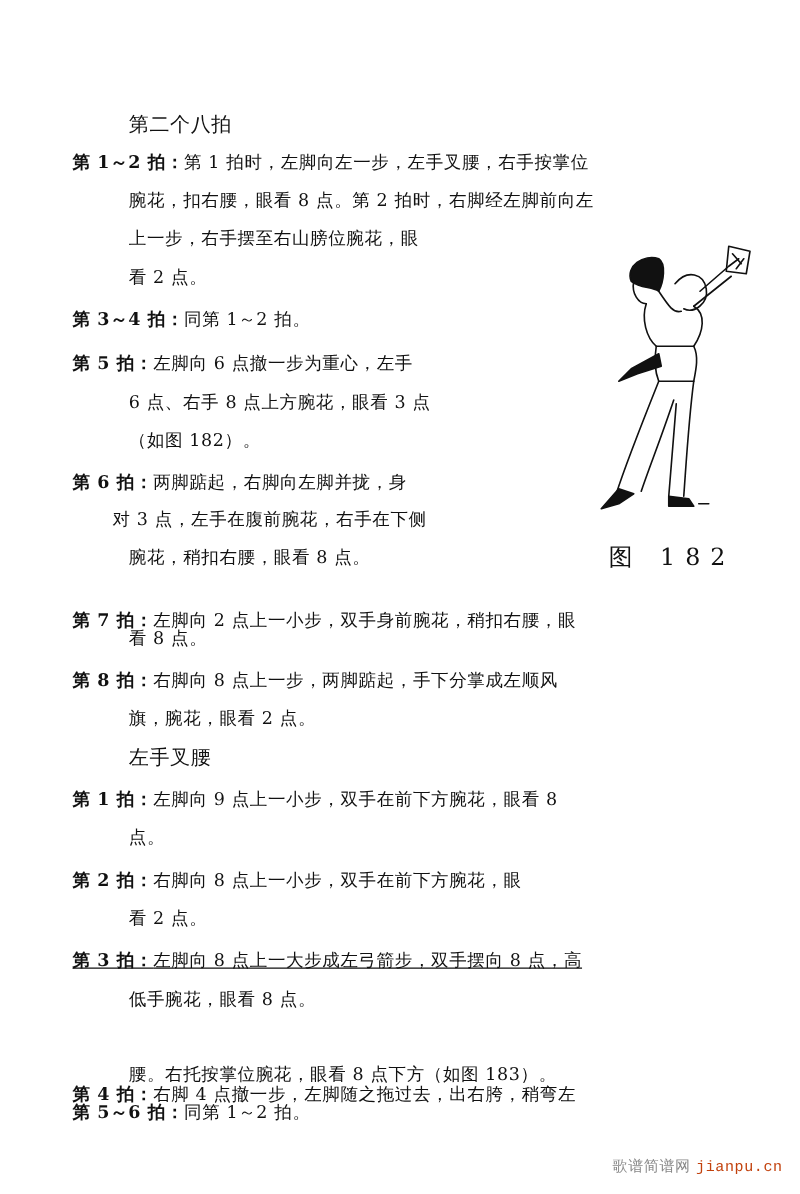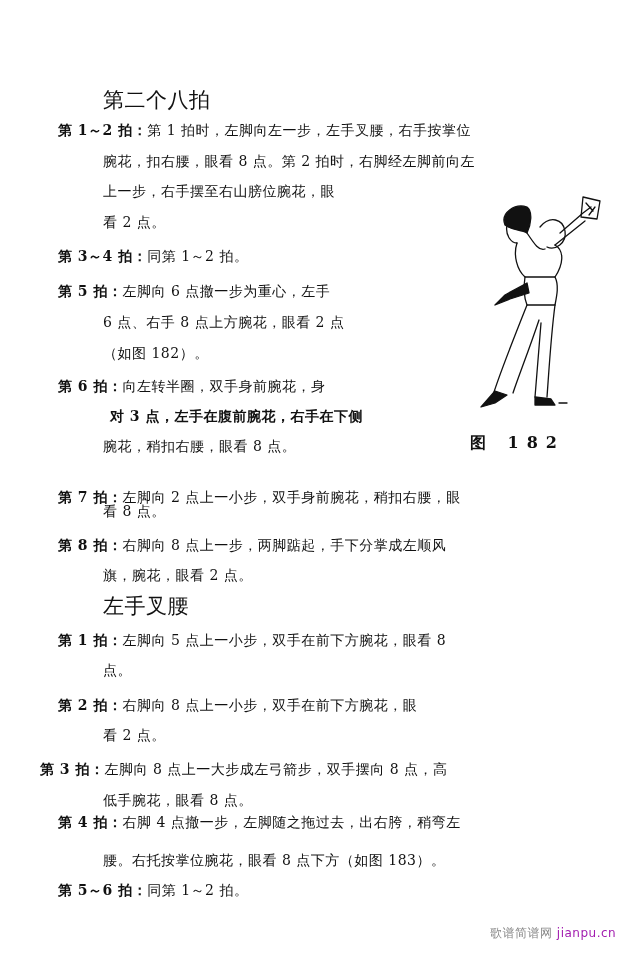--- a/index.html
+++ b/index.html
@@ -1,64 +1,64 @@
 <!DOCTYPE html>
 <html><head>
 <meta charset="utf-8">
 <style>
   html, body { margin: 0; padding: 0; background: #ffffff; }
   body { width: 640px; height: 955px; position: relative; overflow: hidden;
          font-family: "DejaVu Serif", "Liberation Serif", serif; color: #111; }
   .line { position: absolute; font-size: 14px; line-height: 22px; white-space: nowrap; letter-spacing: 0.5px; }
-  .heading { left: 103px; font-size: 21px; }
+  .heading { left: 103px; font-size: 16px; }
   .beat-label { font-weight: bold; }
   .figure { position: absolute; left: 455px; top: 185px; width: 150px; height: 230px; }
-  .caption { position: absolute; left: 470px; top: 433px; font-size: 16px; letter-spacing: 8px; font-weight: bold; }
+  .caption { position: absolute; left: 487px; top: 433px; font-size: 19px; letter-spacing: 8px; }
   .watermark { position: absolute; left: 490px; top: 925px; font-size: 12px; color: #888;
                font-family: "DejaVu Sans", sans-serif; letter-spacing: 0.5px; }
-  .watermark .latin { color: #a21caf; }
+  .watermark .latin { color: #c2410c; font-family: Liberation Mono, monospace; }
 </style>
 </head>
 <body>
 
 <div class="line heading" style="top:89px;">第二个八拍</div>
 
 <div class="line" style="left:58px; top:119px;"><span class="beat-label">第 1～2 拍：</span><span>第 1 拍时，左脚向左一步，左手叉腰，右手按掌位</span></div>
 <div class="line" style="left:103px; top:150px;">腕花，扣右腰，眼看 8 点。第 2 拍时，右脚经左脚前向左</div>
 <div class="line" style="left:103px; top:181px;font-family:Liberation Mono, monospace;">上一步，右手摆至右山膀位腕花，眼</div>
 <div class="line" style="left:103px; top:211px;">看 2 点。</div>
 
 <div class="line" style="left:58px; top:245px;"><span class="beat-label">第 3～4 拍：</span><span>同第 1～2 拍。</span></div>
 
 <div class="line" style="left:58px; top:280px;"><span class="beat-label">第 5 拍：</span><span>左脚向 6 点撤一步为重心，左手</span></div>
-<div class="line" style="left:103px; top:311px;">6 点、右手 8 点上方腕花，眼看 2 点</div>
+<div class="line" style="left:103px; top:311px;">6 点、右手 8 点上方腕花，眼看 3 点</div>
 <div class="line" style="left:103px; top:342px;">（如图 182）。</div>
 
-<div class="line" style="left:58px; top:375px;"><span class="beat-label">第 6 拍：</span><span>向左转半圈，双手身前腕花，身</span></div>
-<div class="line" style="left:110px; top:405px;font-weight:bold;">对 3 点，左手在腹前腕花，右手在下侧</div>
+<div class="line" style="left:58px; top:375px;"><span class="beat-label">第 6 拍：</span><span>两脚踮起，右脚向左脚并拢，身</span></div>
+<div class="line" style="left:90px; top:405px;">对 3 点，左手在腹前腕花，右手在下侧</div>
 <div class="line" style="left:103px; top:435px;">腕花，稍扣右腰，眼看 8 点。</div>
 
 <div class="line" style="left:58px; top:470px;margin-top:16px;"><span class="beat-label">第 7 拍：</span><span>左脚向 2 点上一小步，双手身前腕花，稍扣右腰，眼</span></div>
 <div class="line" style="left:103px; top:500px;">看 8 点。</div>
 
 <div class="line" style="left:58px; top:534px;"><span class="beat-label">第 8 拍：</span><span>右脚向 8 点上一步，两脚踮起，手下分掌成左顺风</span></div>
 <div class="line" style="left:103px; top:564px;">旗，腕花，眼看 2 点。</div>
 
 <div class="line heading" style="top:595px;">左手叉腰</div>
 
-<div class="line" style="left:58px; top:629px;"><span class="beat-label">第 1 拍：</span><span>左脚向 5 点上一小步，双手在前下方腕花，眼看 8</span></div>
+<div class="line" style="left:58px; top:629px;"><span class="beat-label">第 1 拍：</span><span>左脚向 9 点上一小步，双手在前下方腕花，眼看 8</span></div>
 <div class="line" style="left:103px; top:659px;">点。</div>
 
 <div class="line" style="left:58px; top:694px;"><span class="beat-label">第 2 拍：</span><span>右脚向 8 点上一小步，双手在前下方腕花，眼</span></div>
 <div class="line" style="left:103px; top:724px;">看 2 点。</div>
 
-<div class="line" style="left:40px; top:758px;"><span class="beat-label">第 3 拍：</span><span>左脚向 8 点上一大步成左弓箭步，双手摆向 8 点，高</span></div>
+<div class="line" style="left:58px; top:758px;text-decoration:underline;"><span class="beat-label">第 3 拍：</span><span>左脚向 8 点上一大步成左弓箭步，双手摆向 8 点，高</span></div>
 <div class="line" style="left:103px; top:789px;">低手腕花，眼看 8 点。</div>
 
-<div class="line" style="left:58px; top:811px;"><span class="beat-label">第 4 拍：</span><span>右脚 4 点撤一步，左脚随之拖过去，出右胯，稍弯左</span></div>
+<div class="line" style="left:58px; top:865px;"><span class="beat-label">第 4 拍：</span><span>右脚 4 点撤一步，左脚随之拖过去，出右胯，稍弯左</span></div>
 <div class="line" style="left:103px; top:849px;">腰。右托按掌位腕花，眼看 8 点下方（如图 183）。</div>
 
 <div class="line" style="left:58px; top:879px;"><span class="beat-label">第 5～6 拍：</span><span>同第 1～2 拍。</span></div>
 
 <div class="figure">
   <svg width="150" height="230" viewBox="0 0 150 230" fill="none" stroke="#111" stroke-width="1.3" stroke-linecap="round" stroke-linejoin="round">
 
     <path d="M50 40 C45 28 60 18 72 22 C78 26 76 40 72 48 C66 44 58 46 50 40 Z" fill="#111"></path>
     <path d="M72 48 C80 60 84 66 90 64"></path>
 

